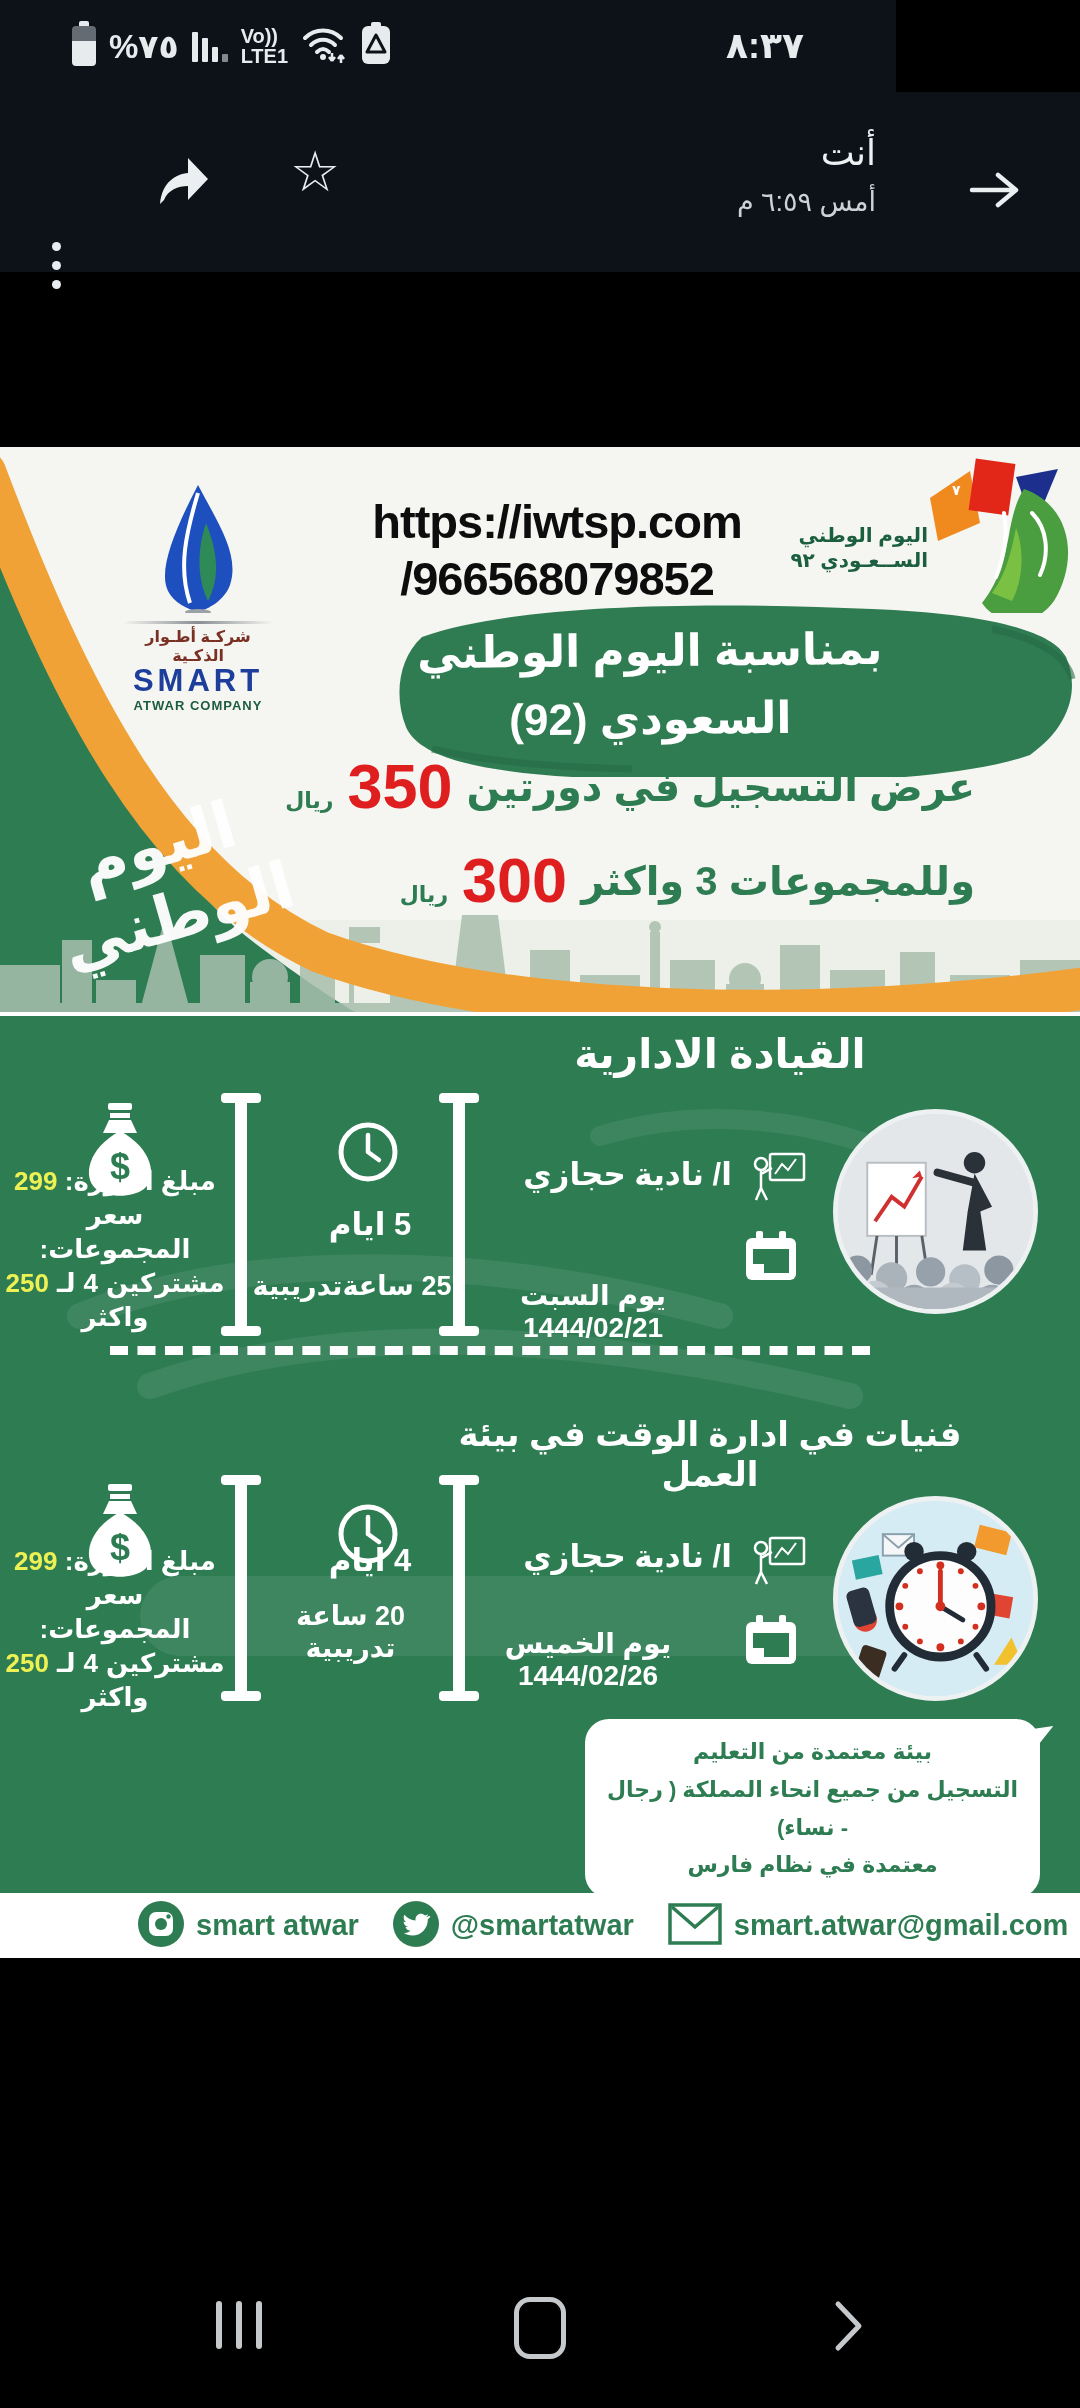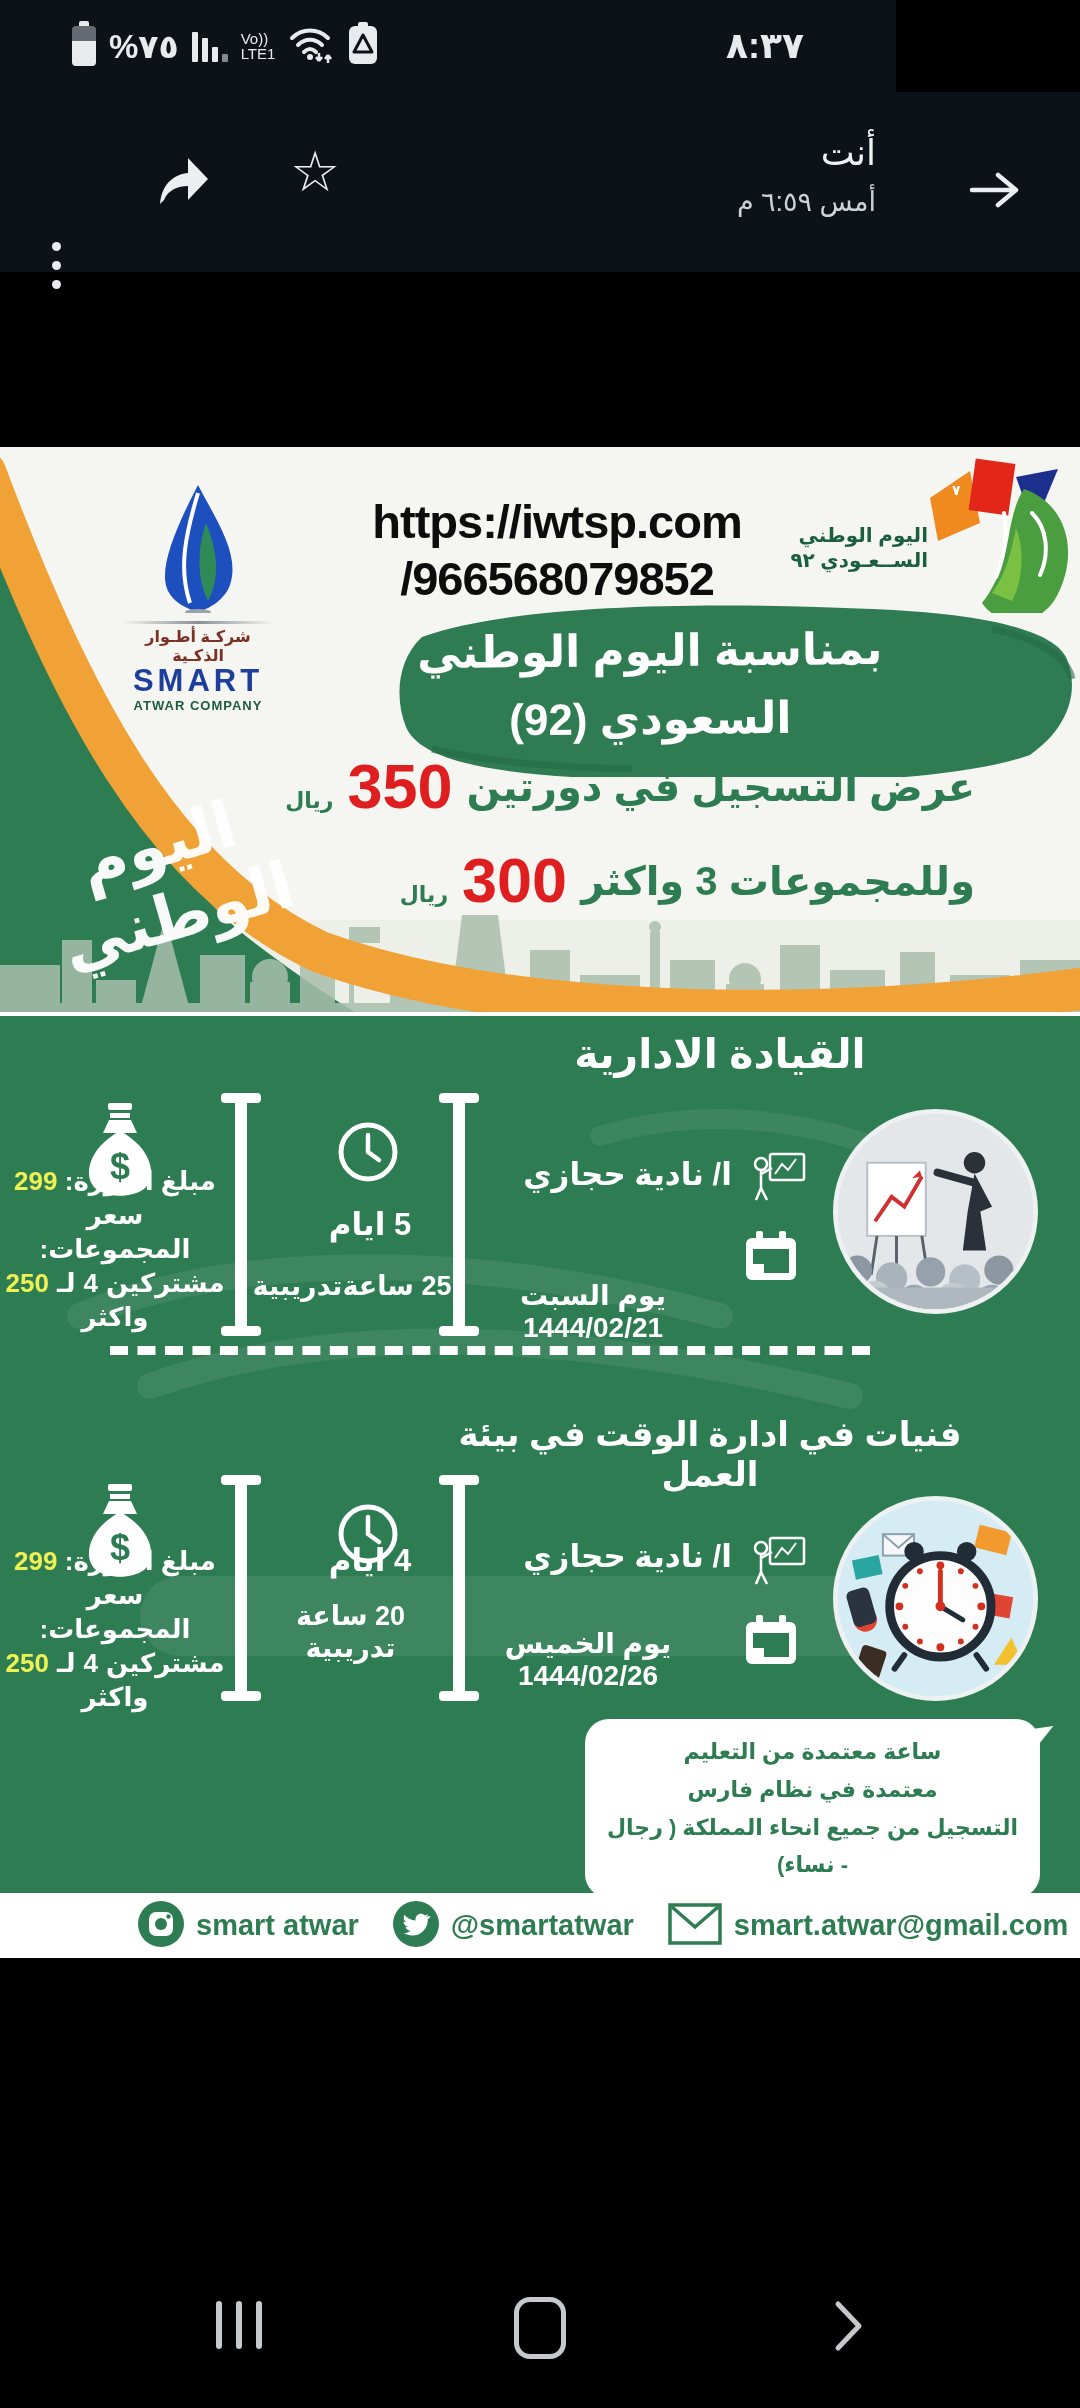--- a/index.html
+++ b/index.html
@@ -11,21 +11,21 @@
     display:flex;align-items:center;justify-content:space-between;box-sizing:border-box;
     padding:0 92px 0 72px;color:#e8ebed;}
   .sb-left{display:flex;align-items:center;gap:13px;}
   .sb-batt{position:relative;width:24px;height:40px;border-radius:4px;
     background:linear-gradient(to top,#e8ebed 62%,#646b72 62%);}
   .sb-batt::before{content:"";position:absolute;top:-5px;left:7px;width:10px;height:5px;
     background:#e8ebed;border-radius:2px 2px 0 0;}
   .sb-pct{font-size:33px;font-weight:bold;letter-spacing:-1px;}
   .sb-sig{display:flex;align-items:flex-end;gap:4px;height:32px;}
   .sb-sig i{display:block;width:6px;background:#e8ebed;border-radius:1px;}
-  .sb-volte{font-size:15px;font-weight:normal;line-height:1.0;letter-spacing:0;}
+  .sb-volte{font-size:20px;font-weight:bold;line-height:1.0;letter-spacing:0;}
   .sb-time{font-size:36px;font-weight:bold;color:#e8ebed;}
 
   
   #appheader{position:absolute;top:92px;left:0;width:1080px;height:180px;background:#0d1218;color:#e9ecee;}
   .hdr-dots{position:absolute;left:52px;top:150px;display:flex;flex-direction:column;gap:10px;}
   .hdr-dots i{width:9px;height:9px;border-radius:50%;background:#e9ecee;}
   .hdr-share{position:absolute;left:150px;top:60px;}
   .hdr-star{position:absolute;left:290px;top:52px;font-size:56px;color:#eceff1;line-height:1;}
   .hdr-titleblock{position:absolute;right:204px;top:40px;text-align:right;direction:rtl;}
   .hdr-title{font-size:36px;font-weight:500;color:#eef1f3;}
@@ -461,23 +461,23 @@
             <span class="yellow">250</span>
             <span>لـ</span>
             <span>4</span>
             <span>مشتركين</span>
           </div>
         <div>واكثر</div>
       </div>
 
       <div class="bubble">
         <div class="tail"></div>
-        <div>ساعة معتمدة من التعليم</div>
+        <div>بيئة معتمدة من التعليم</div>
+        <div>التسجيل من جميع انحاء المملكة ( رجال - نساء)</div>
         <div>معتمدة في نظام فارس</div>
-        <div>التسجيل من جميع انحاء المملكة ( رجال - نساء)</div>
       </div>
     </div>
 
     <div id="footerstrip">
       <span>
         <svg width="46" height="46" viewBox="0 0 46 46">
           <circle cx="23" cy="23" r="23" fill="#2e7c52"></circle>
           <rect x="11" y="11" width="24" height="24" rx="7" fill="#ffffff"></rect>
           <circle cx="23" cy="23" r="6" fill="#2e7c52"></circle>
           <circle cx="30.5" cy="15.5" r="2.2" fill="#2e7c52"></circle>

